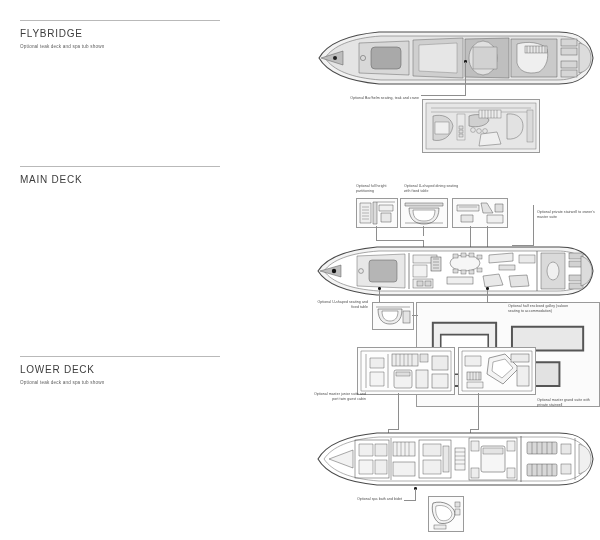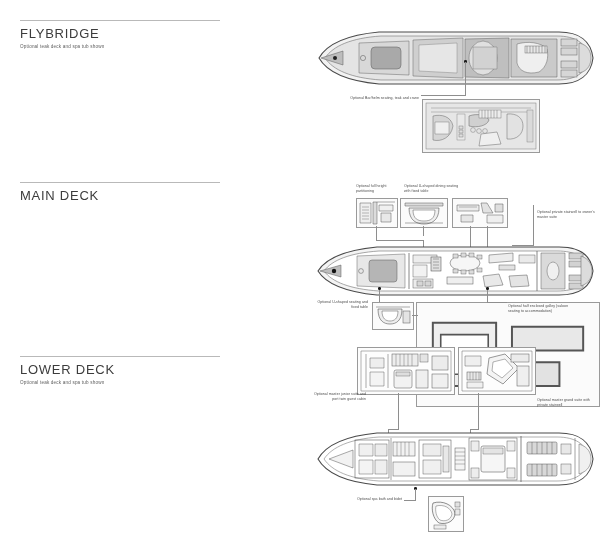--- a/index.html
+++ b/index.html
@@ -6,21 +6,21 @@
   body{
     width:600px;height:540px;background:#ffffff;
     font-family:"Liberation Sans",sans-serif;
     color:#3a3a3a;overflow:hidden;position:relative;
   }
   .page{position:absolute;inset:0;}
 
   
   .section-head{position:absolute;left:20px;width:200px;}
   .rule{height:1px;background:#b9b9b9;width:200px;margin-bottom:7px;}
-  .sect-title{font-size:13px;letter-spacing:.75px;color:#3c3c3c;line-height:10px;margin-top:8px;}
+  .sect-title{font-size:10px;letter-spacing:.75px;color:#3c3c3c;line-height:10px;margin-top:8px;}
   .sect-sub{font-size:4.6px;letter-spacing:.18px;color:#5e5e5e;margin-top:4px;line-height:7px;}
 
   
   .anno{position:absolute;font-size:3.5px;line-height:4.6px;color:#4a4a4a;letter-spacing:.08px;}
   .anno.r{text-align:right;}
   .anno.l{text-align:left;}
 
   
   .ld{position:absolute;background:#8e8e8e;}
   .ldv{width:1px;}
@@ -125,21 +125,21 @@
           <line x1="68" y1="10" x2="68" y2="18"></line>
         <line x1="71" y1="10" x2="71" y2="18"></line>
           <line x1="74" y1="10" x2="74" y2="18"></line>
       </g>
       <path d="M58,34 L74,32 L78,44 L56,46 Z" fill="#efefef" stroke="#666" stroke-width=".5"></path>
       <path d="M84,14 C94,13 100,18 100,26 C100,34 94,40 84,39 Z" fill="#e2e2e2" stroke="#666" stroke-width=".5"></path>
       <rect x="104" y="10" width="6" height="32" fill="#dadada" stroke="#777" stroke-width=".4"></rect>
     </svg>
   </div>
 
-  <div class="section-head" style="top:182px;">
+  <div class="section-head" style="top:166px;">
     <div class="rule"></div>
     <div class="sect-title">MAIN DECK</div>
     <div class="sect-sub"></div>
   </div>
 
   <div class="anno l" style="left:356px;top:184px;width:44px;">Optional full height partitioning</div>
   <div class="anno l" style="left:404px;top:184px;width:58px;">Optional U-shaped dining seating with fixed table</div>
 
   <div class="inset" style="left:356px;top:198px;width:40px;height:28px;">
     <svg viewBox="0 0 40 28" preserveAspectRatio="none">

